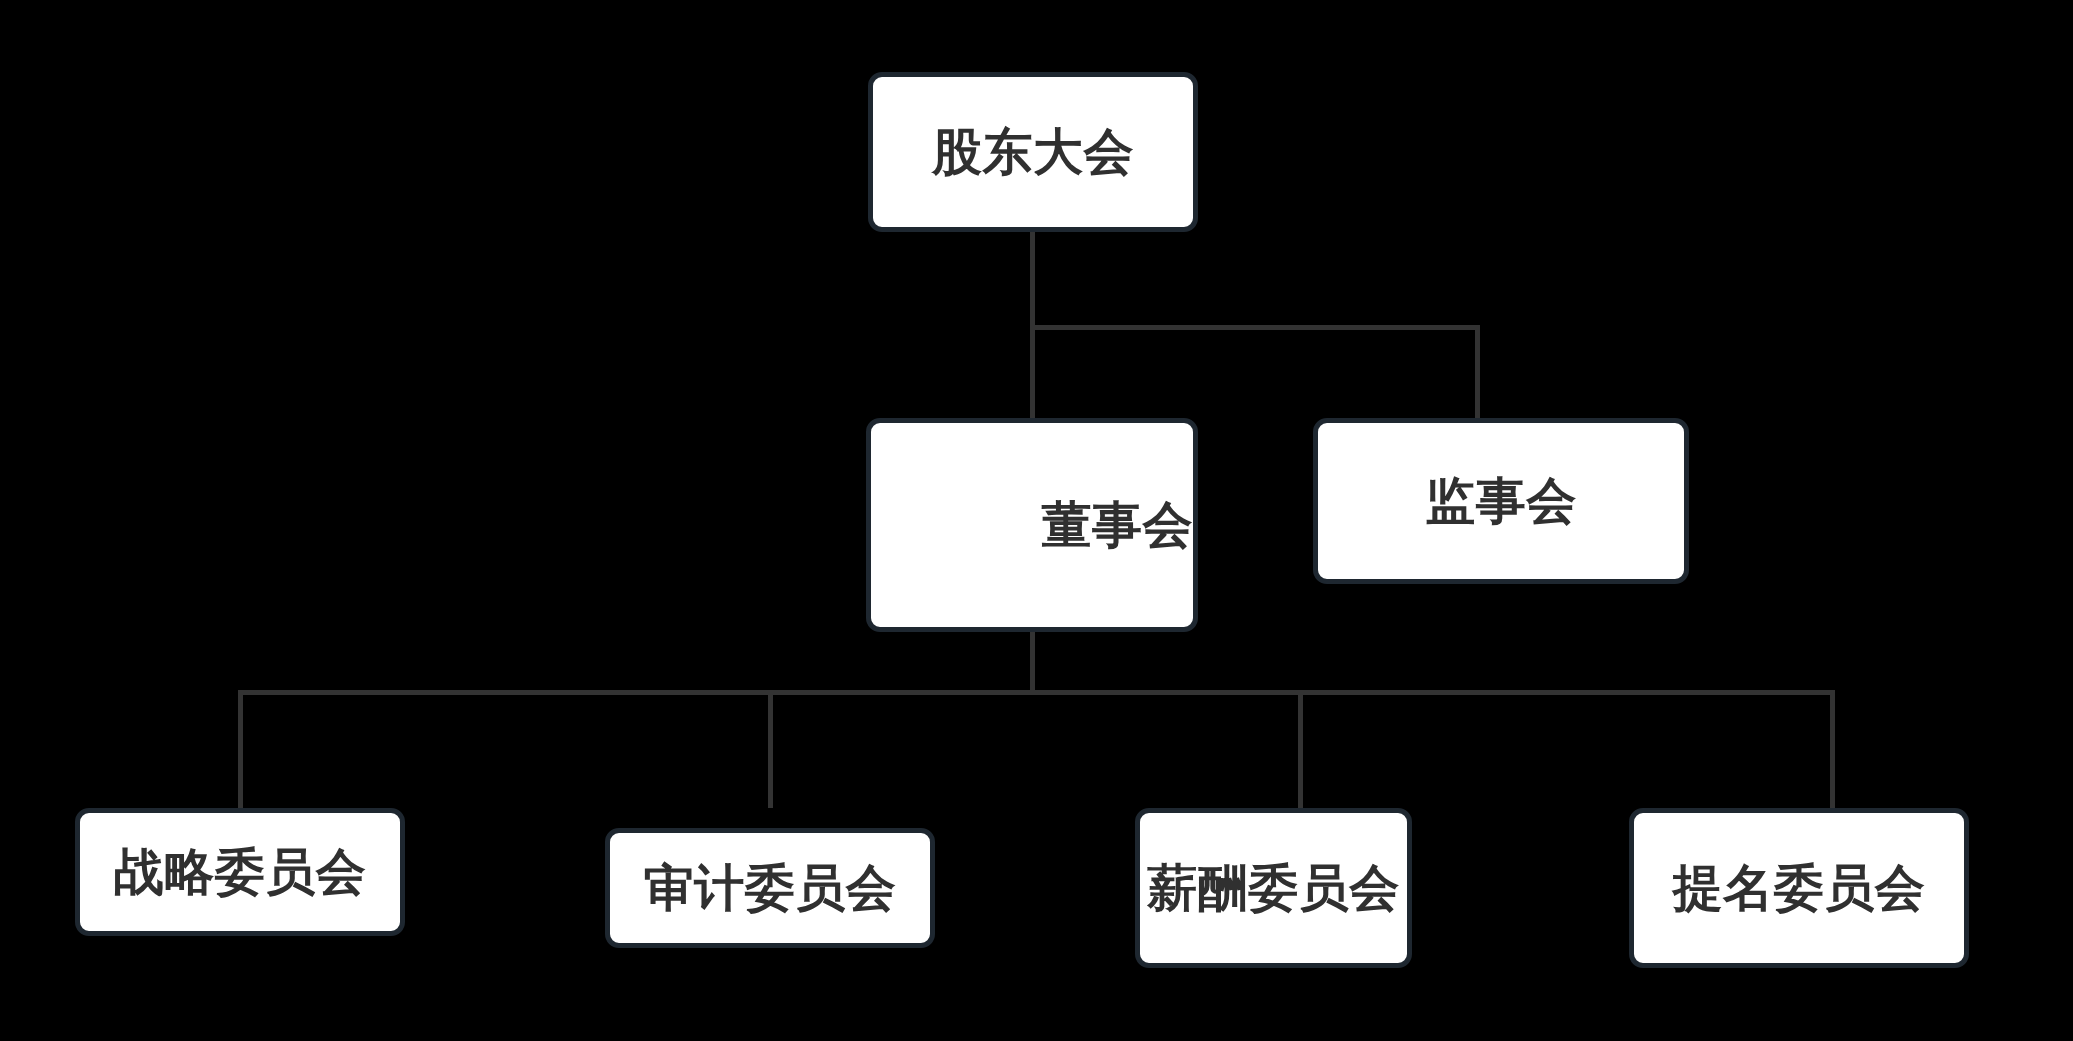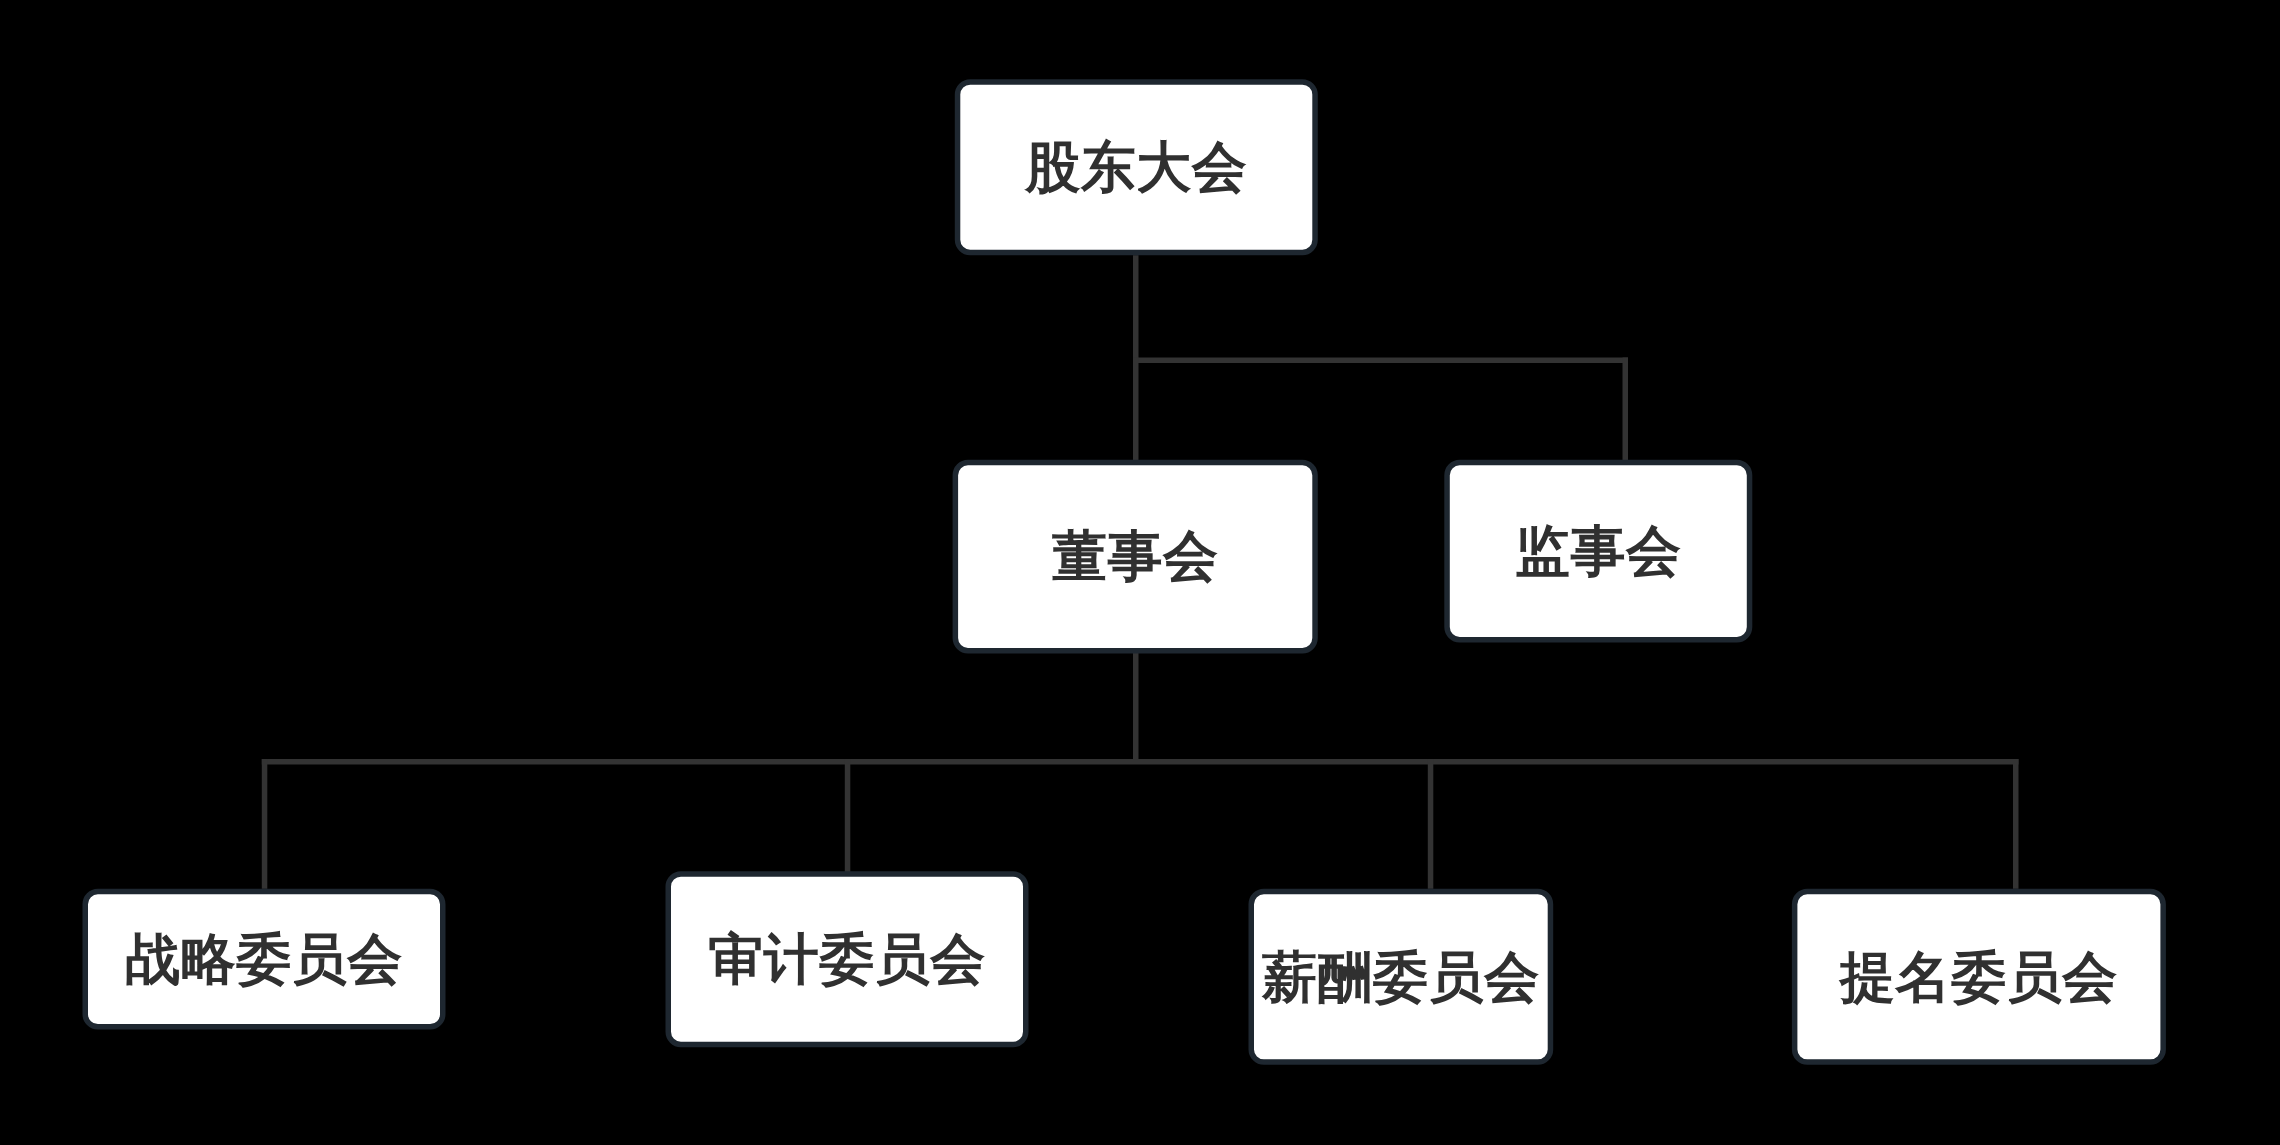--- a/index.html
+++ b/index.html
@@ -61,33 +61,33 @@
   <div class="conn conn-h" style="left:238px; top:690px; width:1597px;"></div>
   <div class="conn conn-v" style="left:238px; top:690px; height:118px;"></div>
   <div class="conn conn-v" style="left:768px; top:690px; height:118px;"></div>
   <div class="conn conn-v" style="left:1298px; top:690px; height:118px;"></div>
   <div class="conn conn-v" style="left:1830px; top:690px; height:118px;"></div>
 
   <div class="node lvl1" style="left:868px; top:72px; width:330px; height:160px;">
     <span class="node-label">股东大会</span>
   </div>
 
-  <div class="node lvl2" style="left:866px; top:418px; width:332px; height:176px;">
+  <div class="node lvl2" style="left:866px; top:418px; width:332px; height:214px;justify-content:flex-end;">
     <span class="node-label">董事会</span>
   </div>
 
-  <div class="node lvl2" style="left:1313px; top:418px; width:280px; height:166px;">
+  <div class="node lvl2" style="left:1313px; top:418px; width:376px; height:166px;">
     <span class="node-label">监事会</span>
   </div>
 
   <div class="node lvl3" style="left:75px; top:808px; width:330px; height:128px;">
     <span class="node-label">战略委员会</span>
   </div>
 
-  <div class="node lvl3" style="left:605px; top:792px; width:330px; height:160px;">
+  <div class="node lvl3" style="left:605px; top:828px; width:330px; height:120px;">
     <span class="node-label">审计委员会</span>
   </div>
 
   <div class="node lvl3" style="left:1135px; top:808px; width:277px; height:160px;">
     <span class="node-label">薪酬委员会</span>
   </div>
 
   <div class="node lvl3" style="left:1629px; top:808px; width:340px; height:160px;text-align:right;">
     <span class="node-label">提名委员会</span>
   </div>

